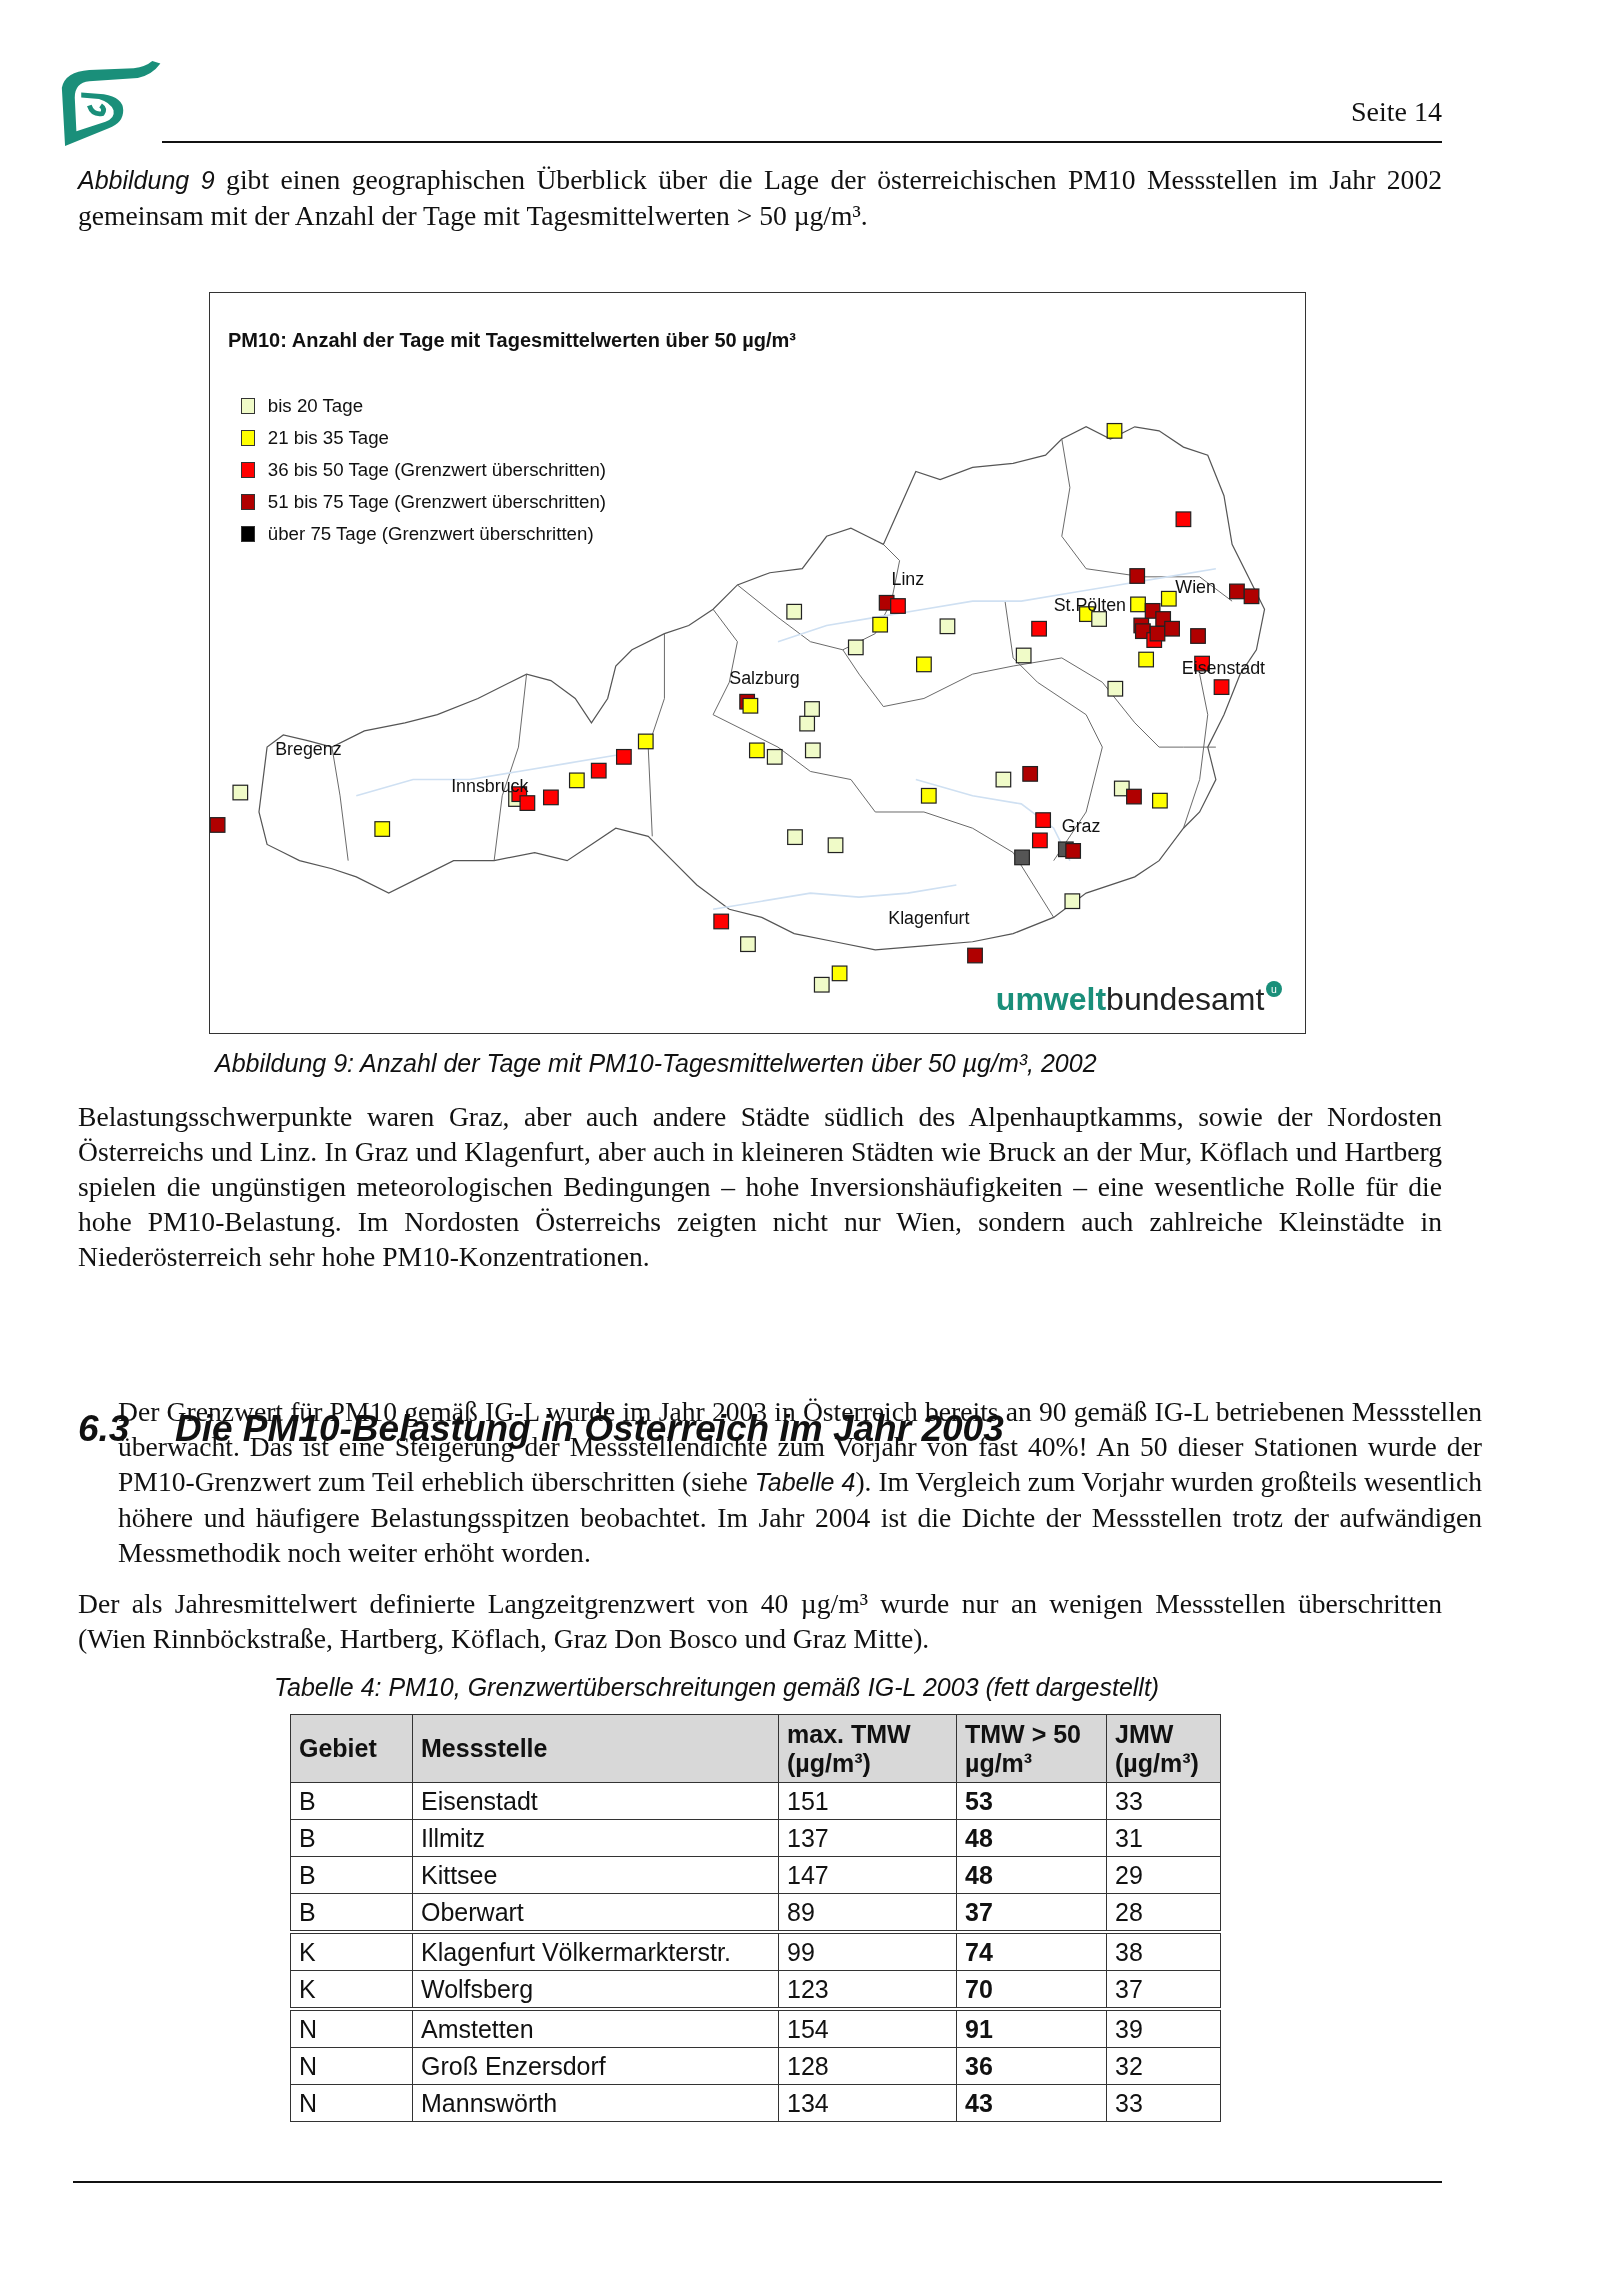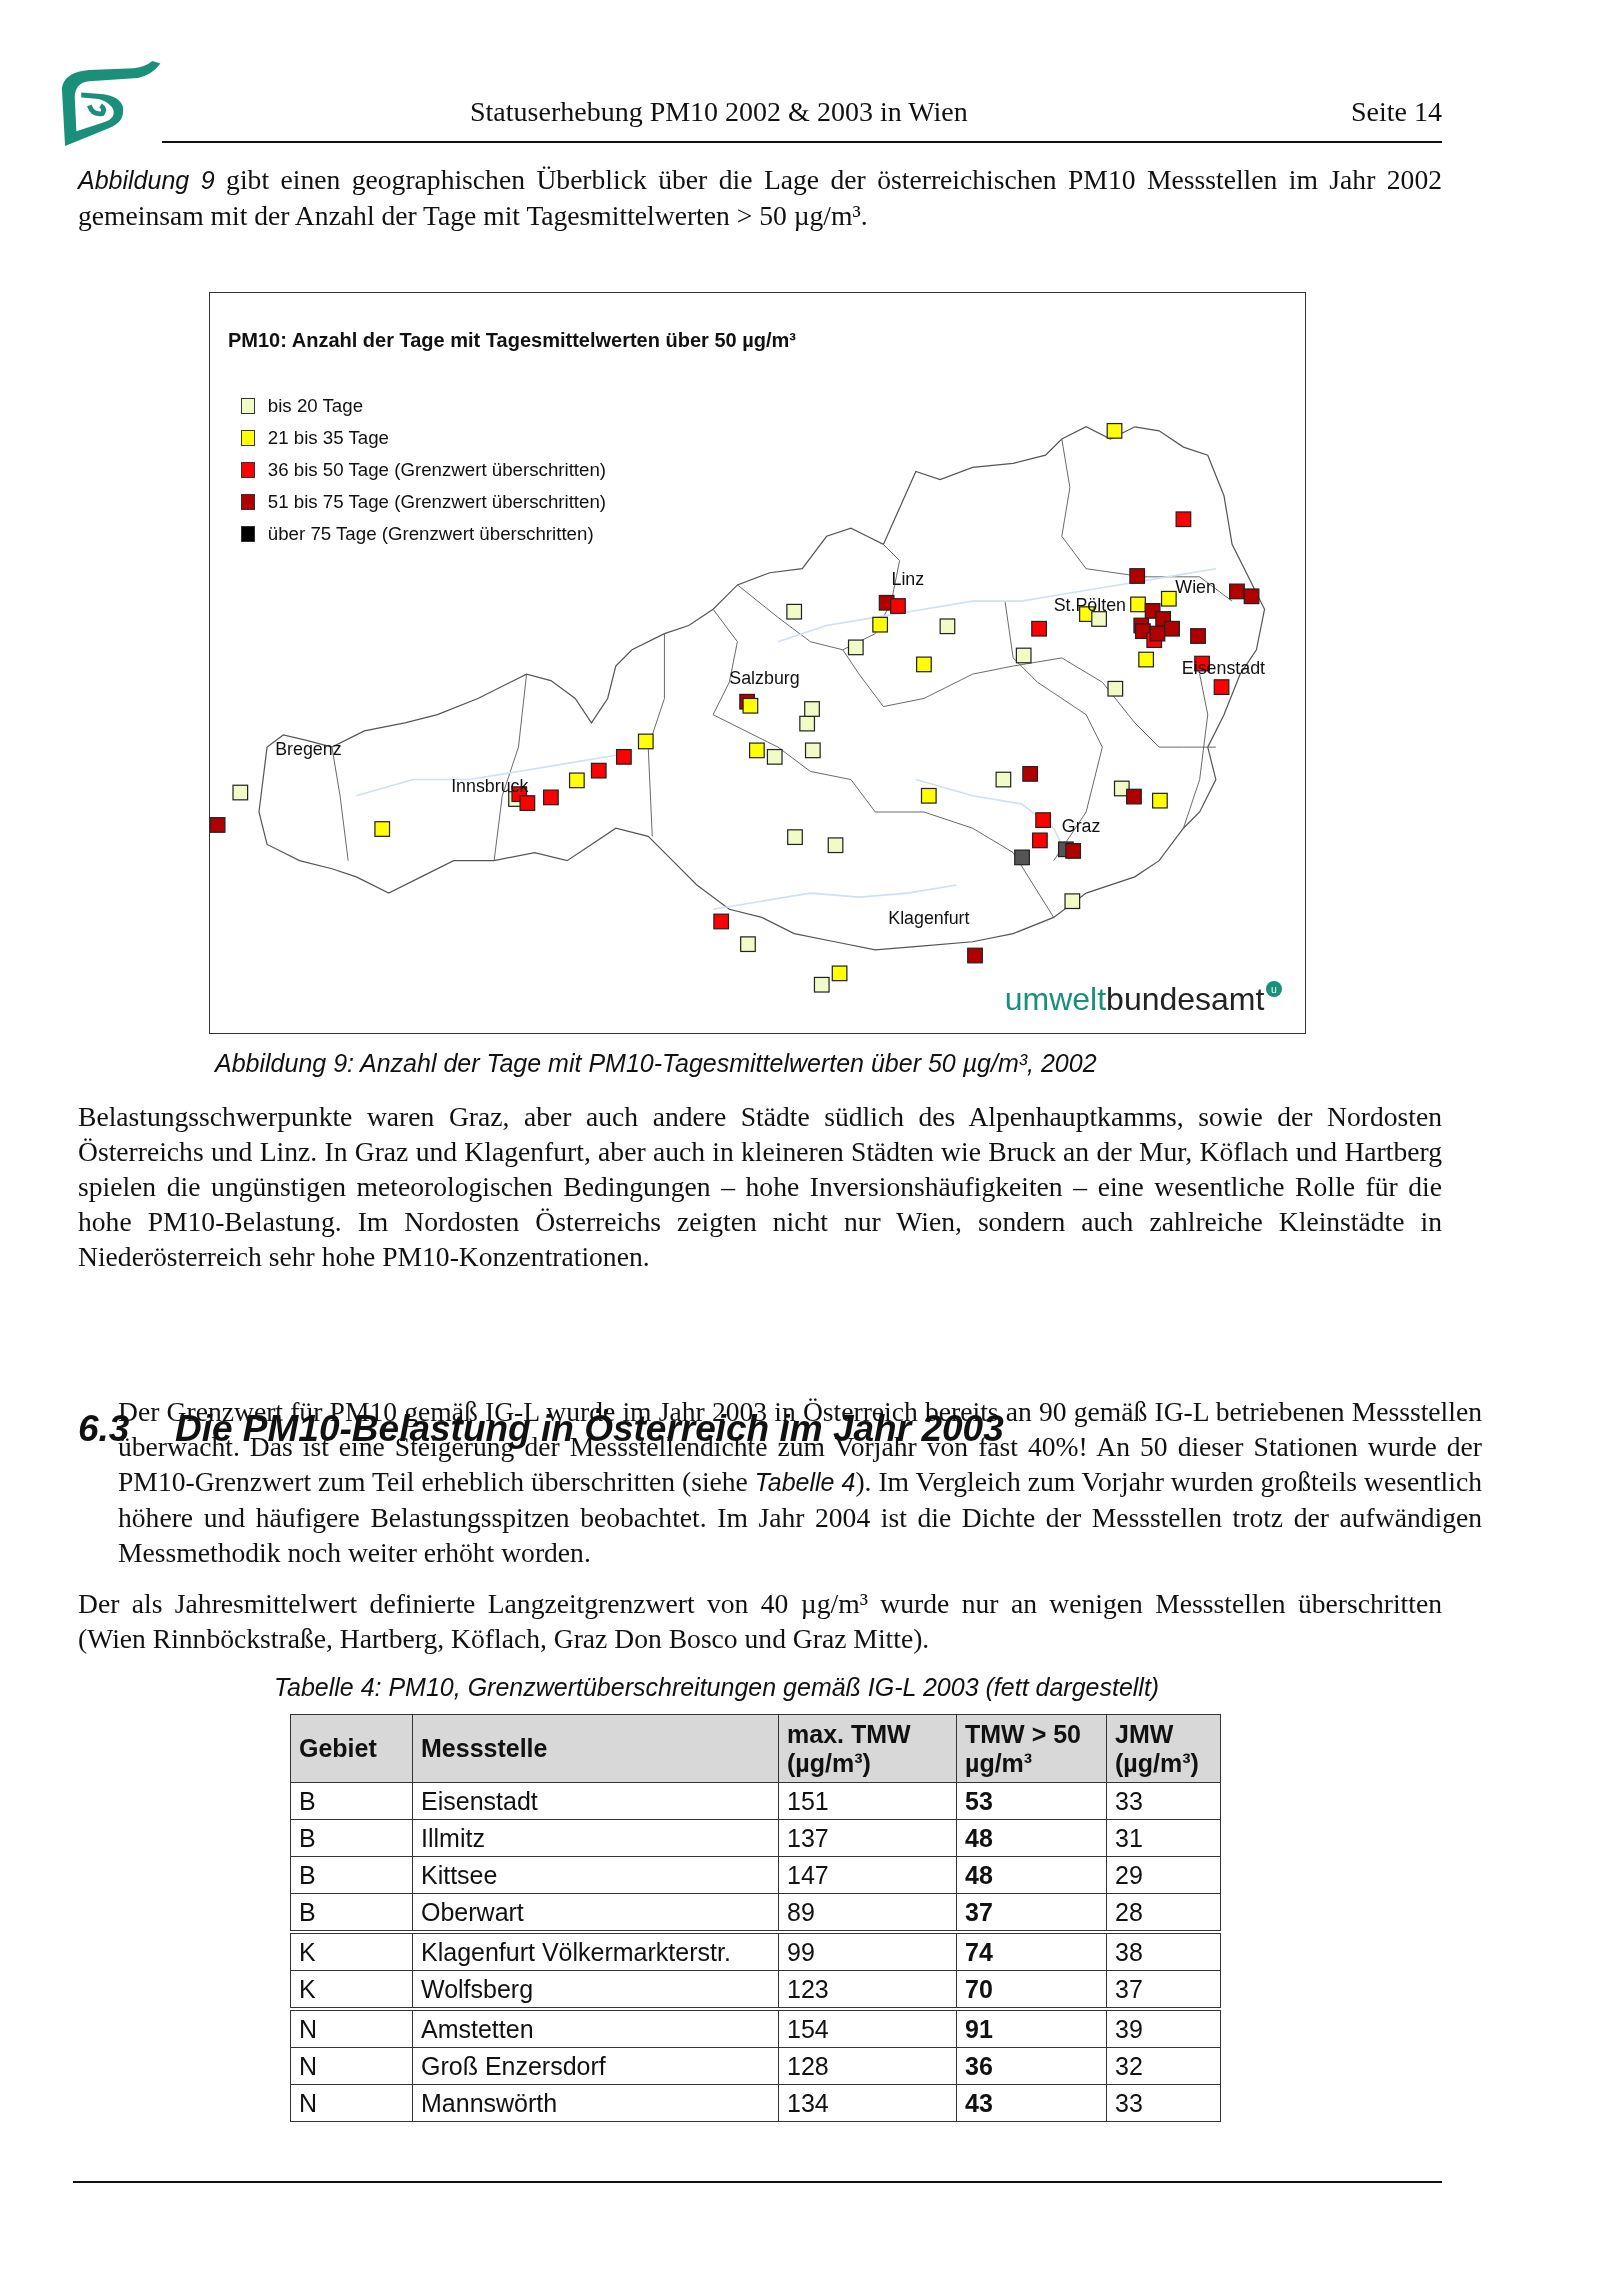--- a/index.html
+++ b/index.html
@@ -10,21 +10,21 @@
   .header .page{position:absolute;right:0;top:0;font-size:28px;}
   .para{position:absolute;left:78px;width:1364px;font-size:27.6px;line-height:35px;text-align:justify;}
   .para .it{font-family:"Liberation Sans",sans-serif;font-style:italic;font-size:25px;}
   .figure{position:absolute;left:209px;top:292px;width:1097px;height:742px;border:1.6px solid #333;box-sizing:border-box;}
   .fig-title{position:absolute;left:18px;top:36px;font-family:"Liberation Sans",sans-serif;font-weight:bold;font-size:20px;}
   .legend{position:absolute;left:31px;top:97px;font-family:"Liberation Sans",sans-serif;font-size:18.7px;}
   .legend .row{height:32px;display:flex;align-items:center;}
   .legend .sw{width:13.8px;height:15.4px;border:1.2px solid #333;margin-right:13px;box-sizing:border-box;}
   .map{position:absolute;left:0;top:0;}
   .brand{position:absolute;right:23px;bottom:14.6px;font-family:"Liberation Sans",sans-serif;font-size:32px;}
-  .brand .b1{color:#1a8f7a;font-weight:normal;margin-left:30px;}
+  .brand .b1{color:#1a8f7a;font-weight:bold;margin-left:30px;}
   .brand .b2{color:#222;}
   .brand .dot{display:inline-block;width:16px;height:16px;border-radius:50%;background:#1a8f7a;color:#fff;font-size:10.5px;line-height:16px;text-align:center;vertical-align:top;margin-left:1.6px;}
   .caption{position:absolute;font-family:"Liberation Sans",sans-serif;font-style:italic;font-size:25px;}
   .section{position:absolute;left:78px;top:1408px;font-family:"Liberation Sans",sans-serif;font-style:italic;font-weight:bold;font-size:37px;}
   .section .num{display:inline-block;width:97px;}
   table.data{position:absolute;left:290px;top:1714px;border-collapse:collapse;font-family:"Liberation Sans",sans-serif;font-size:25px;}
   table.data th,table.data td{border:1.6px solid #333;padding:0 8px;text-align:left;vertical-align:middle;}
   table.data th{background:#d8d8d8;font-weight:bold;height:67px;line-height:29px;}
   table.data td{height:36px;}
   table.data tr.grp td{border-top:4.9px double #333;}
@@ -33,21 +33,20 @@
 </style>
 </head>
 <body>
 
 <svg class="logo" viewBox="0 0 130 115">
   <path d="M10 110 L6 38 Q10 18 40 16 L95 14 Q110 12 118 5 L128 8 Q118 22 100 26 L40 30 Q22 32 22 50 L24 92 L60 80 Q72 76 70 66 Q66 56 52 52 L30 50 L30 44 L58 46 Q82 50 82 66 Q82 82 64 88 Z" fill="#1a8f7a"></path>
   <path d="M40 60 Q44 72 56 70 Q60 64 54 60" stroke="#1a8f7a" stroke-width="6" fill="none"></path>
 </svg>
 
 <div class="header">
-  <span class="title">Statuserhebung PM10 2002 &amp; 2003 in Wien</span>
   <span class="page">Seite 14</span>
 </div>
 
 <div class="para" style="top:162px;">
   <span class="it">Abbildung 9</span><span> gibt einen geographischen Überblick über die Lage der österreichischen PM10 Messstellen im Jahr 2002 gemeinsam mit der Anzahl der Tage mit Tagesmittelwerten &gt; 50 µg/m³.</span>
 </div>
 
 <div class="figure">
   <div class="fig-title">PM10: Anzahl der Tage mit Tagesmittelwerten über 50 µg/m³</div>
   <div class="legend">

